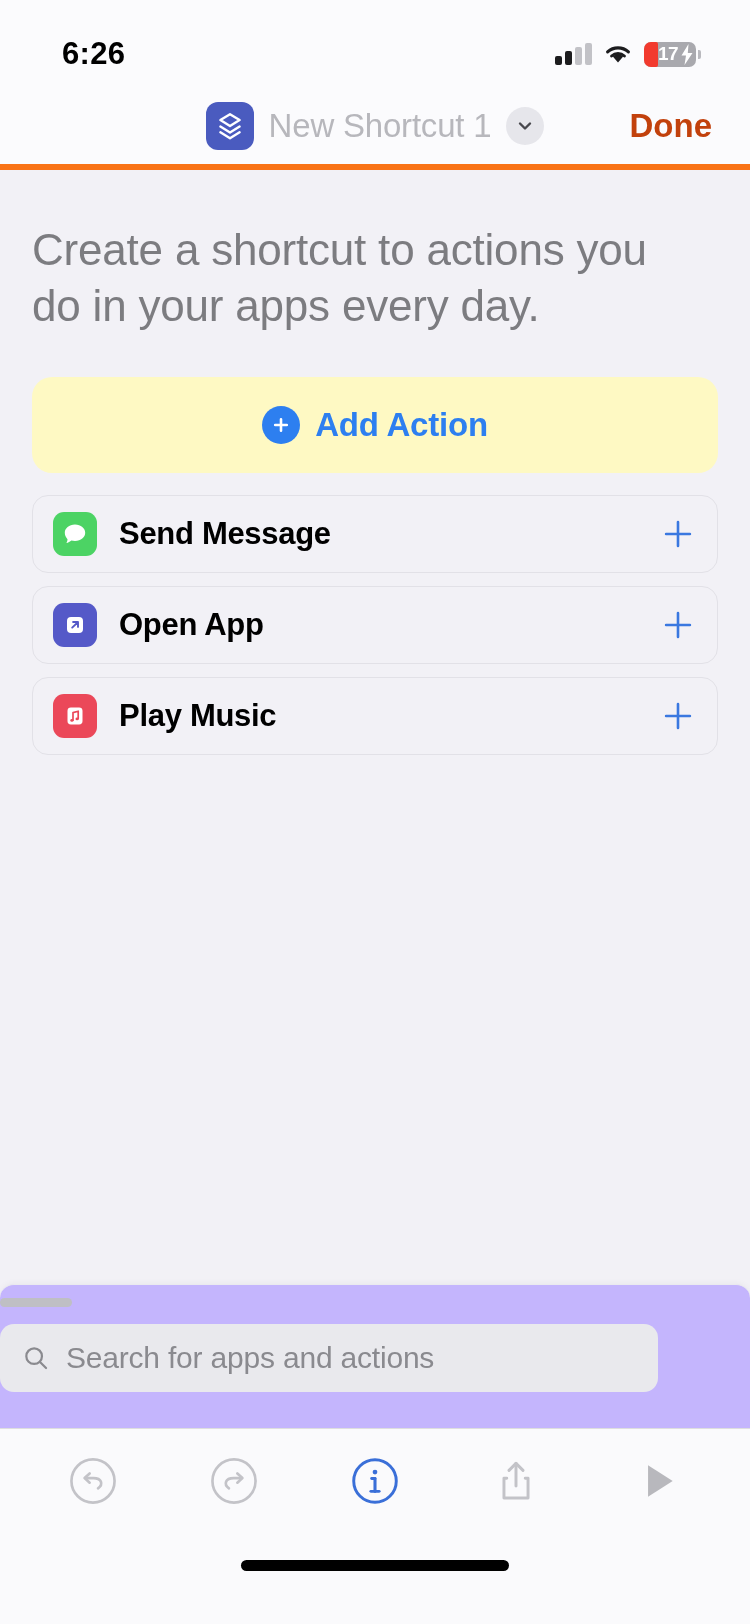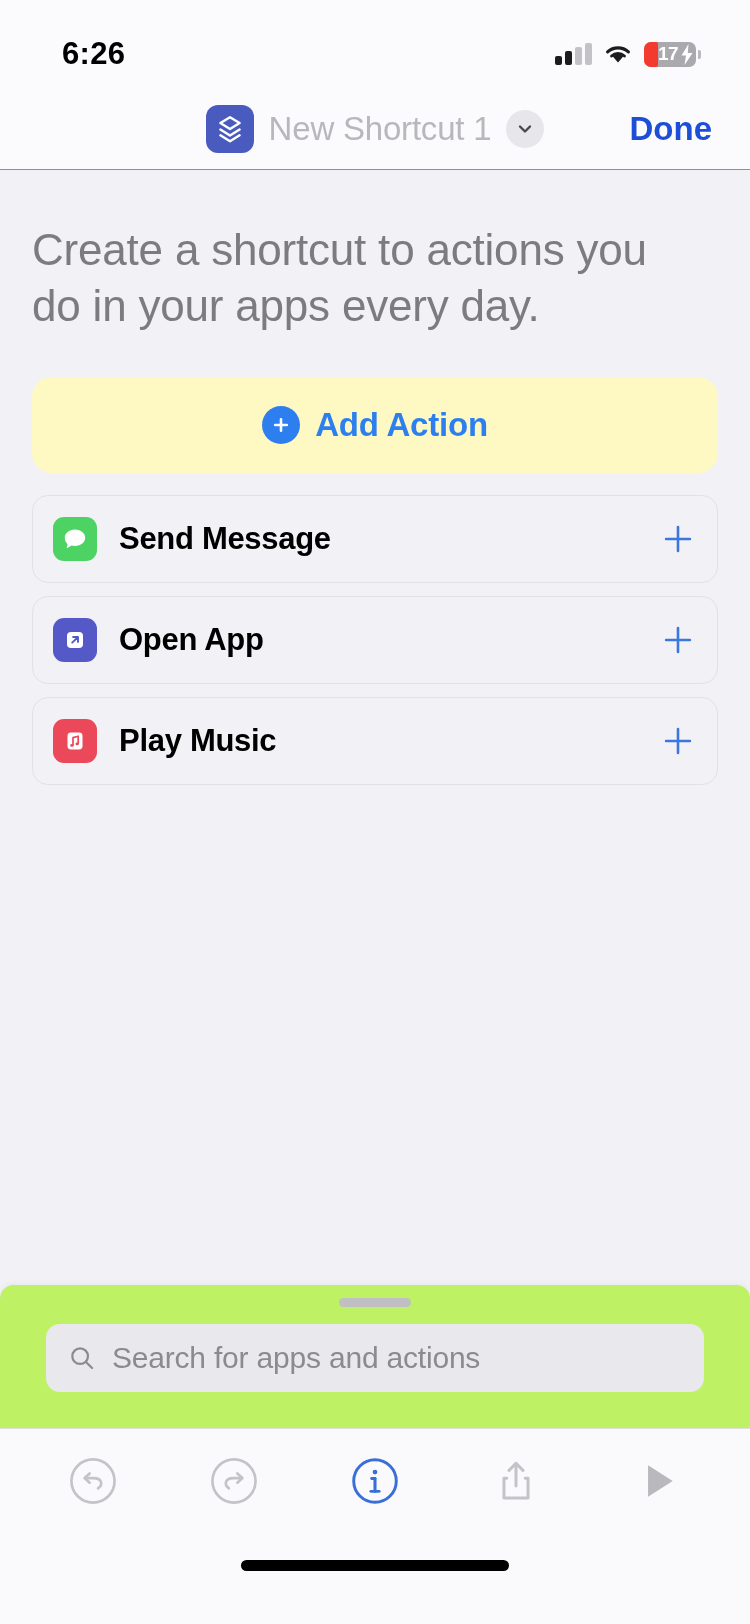--- a/index.html
+++ b/index.html
@@ -107,21 +107,21 @@
     top: 2px;
     z-index: 3;
     width: 12px;
     height: 21px;
   }
 
   
   .nav-bar {
     height: 82px;
     background: #fbfbfd;
-    border-bottom: 1px solid #f97316;
+    border-bottom: 6px solid #f97316;
     position: relative;
     display: flex;
     align-items: center;
     justify-content: center;
     flex: 0 0 auto;
   }
   .nav-title-group {
     display: flex;
     align-items: center;
     gap: 15px;
@@ -155,21 +155,21 @@
     border: none;
     padding: 0;
     cursor: pointer;
   }
   .done-btn {
     position: absolute;
     right: 38px;
     top: 50%;
     transform: translateY(-50%);
     font-size: 33px;
-    color: #1d4ed8;
+    color: #c2410c;
     font-weight: bold;
     background: none;
     border: none;
     cursor: pointer;
     font-family: "Liberation Sans", sans-serif;
   }
 
   
   .content {
     flex: 1 1 auto;
@@ -233,21 +233,21 @@
     letter-spacing: -0.2px;
   }
 
   .suggestion-list {
     margin-top: 22px;
     display: flex;
     flex-direction: column;
     gap: 13px;
   }
   .suggestion-row {
-    height: 88px;
+    height: 78px;
     border: 1px solid #e2e1e7;
     border-radius: 16px;
     background: transparent;
     display: flex;
     align-items: center;
     padding: 0 22px 0 20px;
     cursor: pointer;
   }
   .sugg-icon {
     width: 44px;
@@ -280,27 +280,27 @@
     cursor: pointer;
   }
 
   
   .bottom-sheet {
     position: absolute;
     left: 0;
     right: 0;
     bottom: 196px;
     height: 144px;
-    background: #bef264;
+    background: #c4b5fd;
     border-radius: 14px 14px 0 0;
     border-top: 1px solid #eaeaef;
     box-shadow: 0 -1px 6px rgba(0,0,0,0.04);
     display: flex;
     flex-direction: column;
-    align-items: center;
+    align-items: flex-start;
   }
   .grabber {
     width: 72px;
     height: 9px;
     border-radius: 5px;
     background: #bfbfc4;
     margin-top: 13px;
     cursor: grab;
     flex: 0 0 auto;
   }

